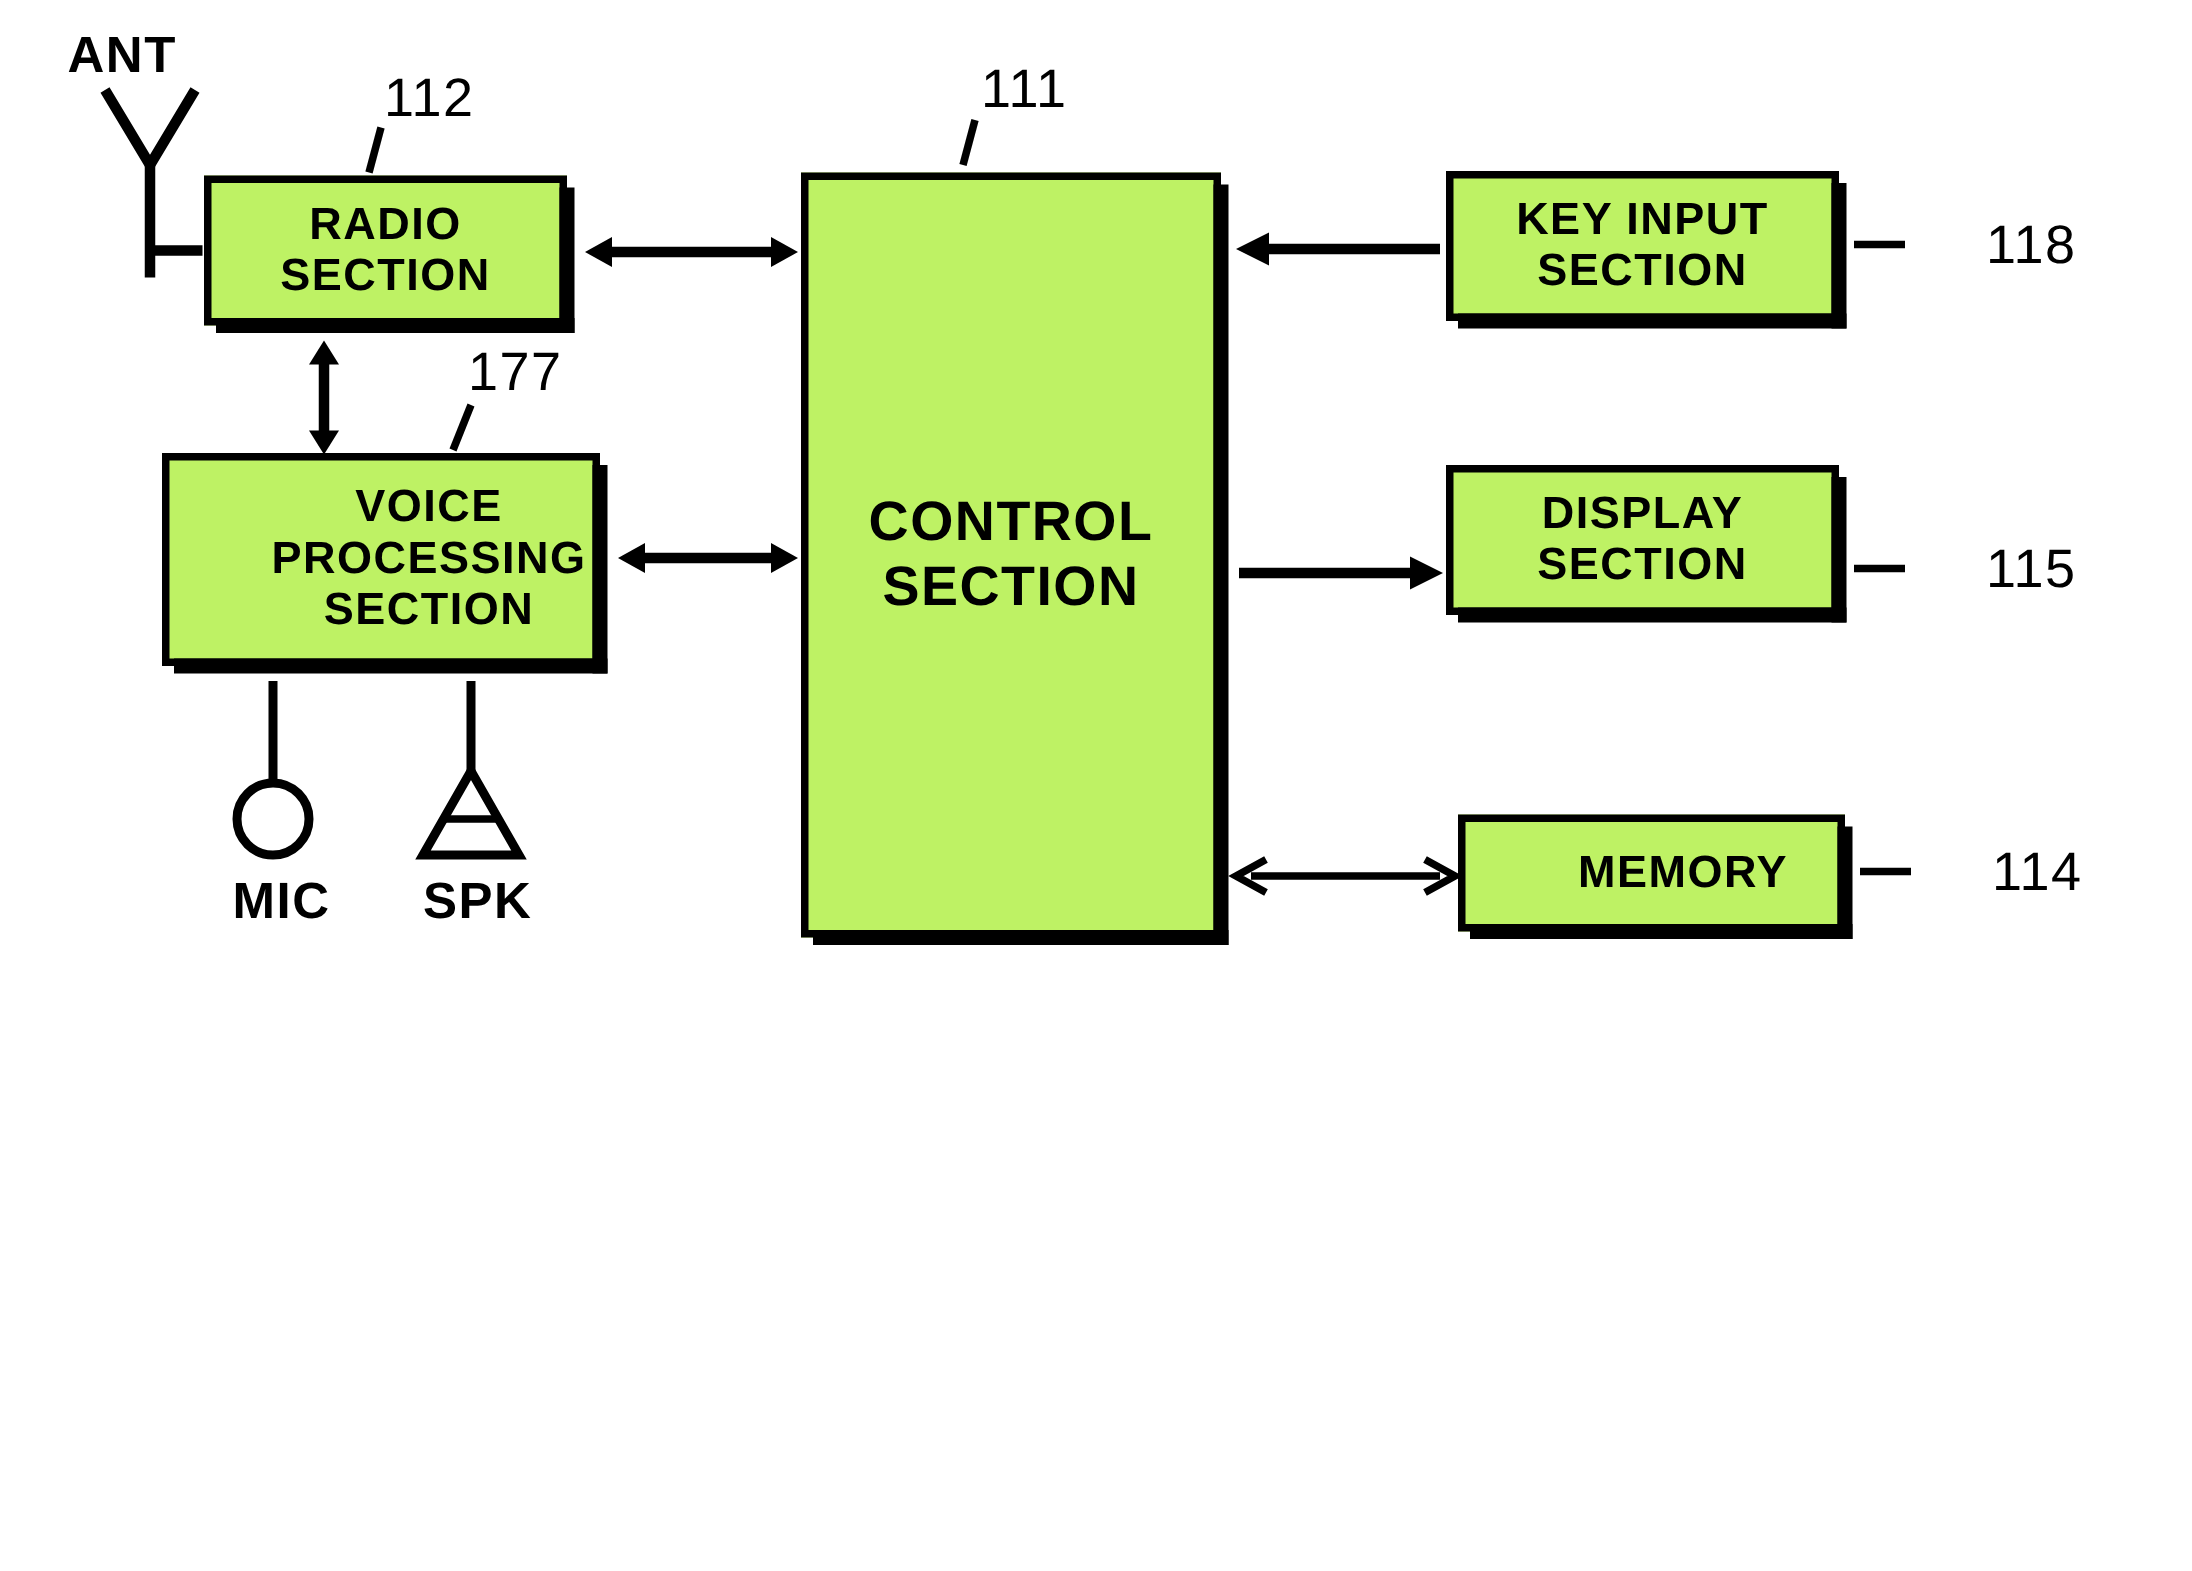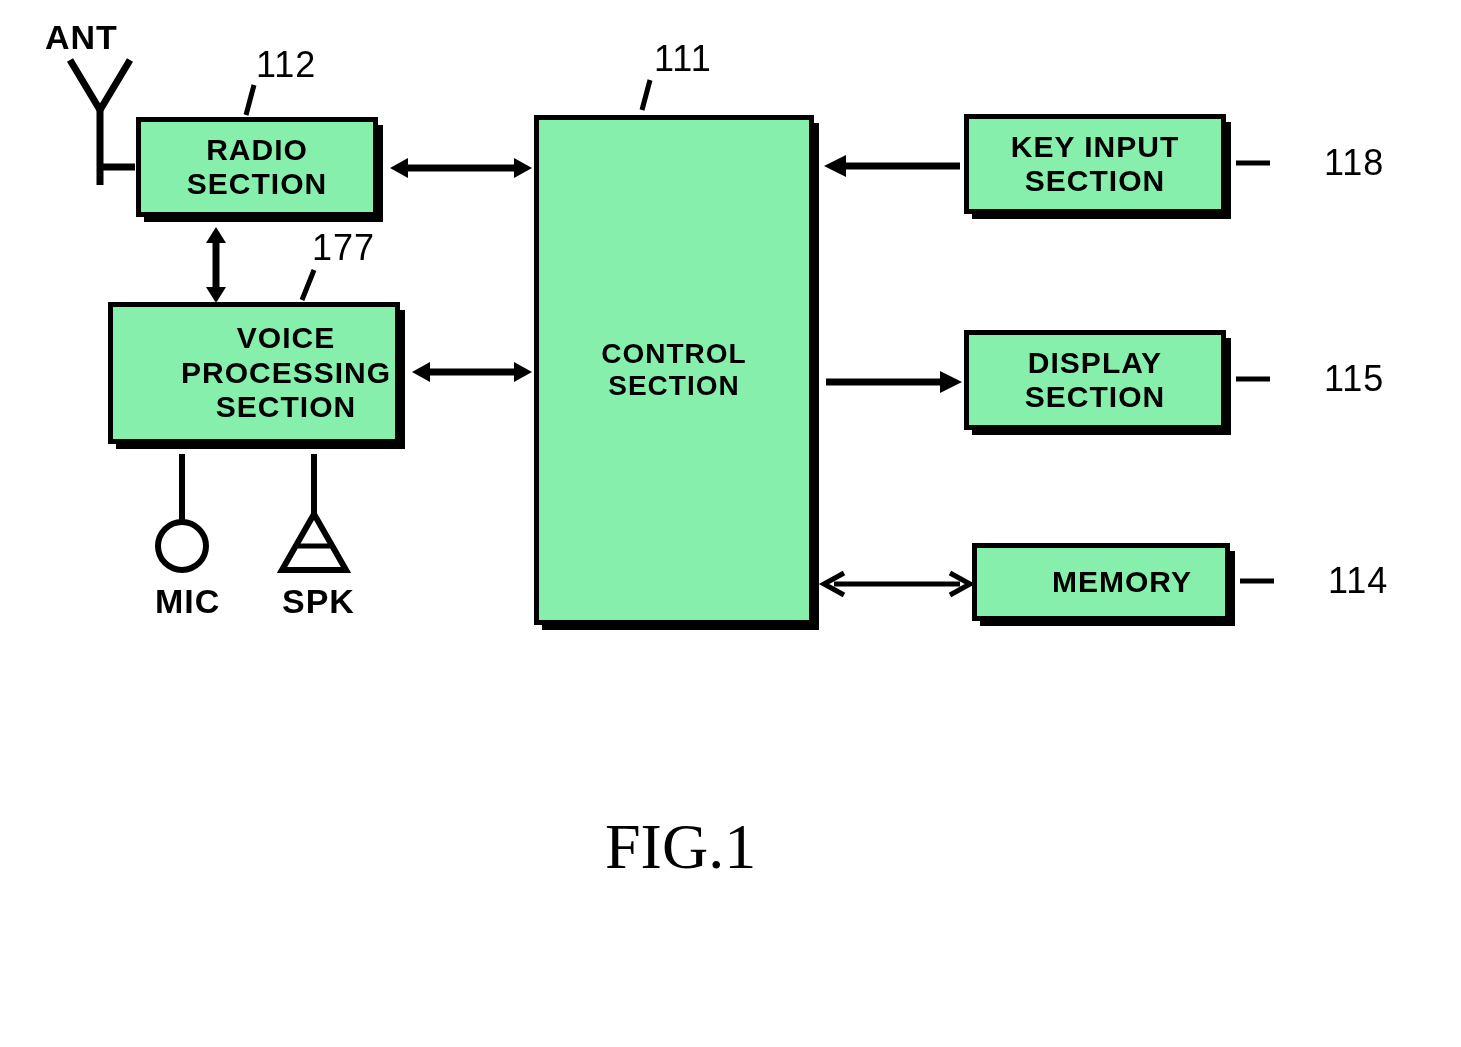--- a/index.html
+++ b/index.html
@@ -11,21 +11,21 @@
     font-family: Arial, Helvetica, sans-serif;
   }
   .canvas {
     position: relative;
     width: 1461px;
     height: 1047px;
   }
   .box {
     position: absolute;
     border: 5px solid #000;
-    background: #86efac;
+    background: #bef264;
     display: flex;
     align-items: center;
     justify-content: center;
     text-align: center;
     font-weight: 700;
     font-size: 30px;
     line-height: 1.15;
     letter-spacing: 1px;
     padding: 4px;
     box-sizing: border-box;
@@ -138,21 +138,21 @@
     <line x1="20" y1="94" x2="56" y2="94" stroke="#000" stroke-width="5"></line>
   </svg>
   <div class="label-txt" style="left:282px; top:582px;">SPK</div>
 
   <div class="label-num" style="left:614px; top:38px;">111</div>
   <svg class="wire" style="left:636px; top:80px;" width="22" height="40">
     <path d="M 14 0 L 6 30" stroke="#000" stroke-width="5" fill="none"></path>
   </svg>
 
   <div class="box" style="left:534px; top:115px; width:280px; height:510px;">
-    <span style="white-space:pre-line; font-size:28px;">CONTROL
+    <span style="white-space:pre-line; font-size:37px;">CONTROL
 SECTION</span>
   </div>
 
   <svg class="wire" style="left:386px; top:148px;" width="150" height="40">
     <line x1="12" y1="20" x2="138" y2="20" stroke="#000" stroke-width="7"></line>
     <path d="M 22 10 L 4 20 L 22 30 Z" fill="#000"></path>
     <path d="M 128 10 L 146 20 L 128 30 Z" fill="#000"></path>
   </svg>
 
   <svg class="wire" style="left:408px; top:352px;" width="128" height="40">
@@ -169,21 +169,21 @@
   <svg class="wire" style="left:820px; top:146px;" width="146" height="40">
     <line x1="18" y1="20" x2="140" y2="20" stroke="#000" stroke-width="7"></line>
     <path d="M 26 9 L 4 20 L 26 31 Z" fill="#000"></path>
   </svg>
 
   <svg class="wire" style="left:1234px; top:148px;" width="42" height="30">
     <line x1="2" y1="15" x2="36" y2="15" stroke="#000" stroke-width="5"></line>
   </svg>
   <div class="label-num" style="left:1284px; top:142px;">118</div>
 
-  <div class="box" style="left:964px; top:330px; width:262px; height:100px;align-items:center;">
+  <div class="box" style="left:964px; top:310px; width:262px; height:100px;align-items:center;">
     <span style="white-space:pre-line;">DISPLAY
 SECTION</span>
   </div>
 
   <svg class="wire" style="left:820px; top:362px;" width="146" height="40">
     <line x1="6" y1="20" x2="128" y2="20" stroke="#000" stroke-width="7"></line>
     <path d="M 120 9 L 142 20 L 120 31 Z" fill="#000"></path>
   </svg>
 
   <svg class="wire" style="left:1234px; top:364px;" width="42" height="30">
@@ -199,14 +199,13 @@
     <line x1="14" y1="20" x2="140" y2="20" stroke="#000" stroke-width="5"></line>
     <path d="M 24 9 L 4 20 L 24 31" fill="none" stroke="#000" stroke-width="5"></path>
     <path d="M 130 9 L 150 20 L 130 31" fill="none" stroke="#000" stroke-width="5"></path>
   </svg>
 
   <svg class="wire" style="left:1238px; top:566px;" width="42" height="30">
     <line x1="2" y1="15" x2="36" y2="15" stroke="#000" stroke-width="5"></line>
   </svg>
   <div class="label-num" style="left:1288px; top:560px;">114</div>
 
-  <div class="figcap" style="left:605px; top:810px;">FIG.1</div>
 </div>
 
 </body></html>

